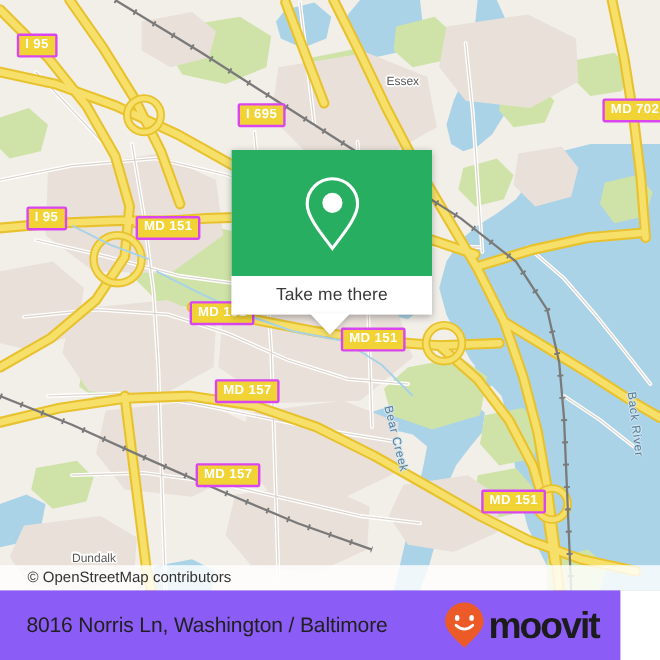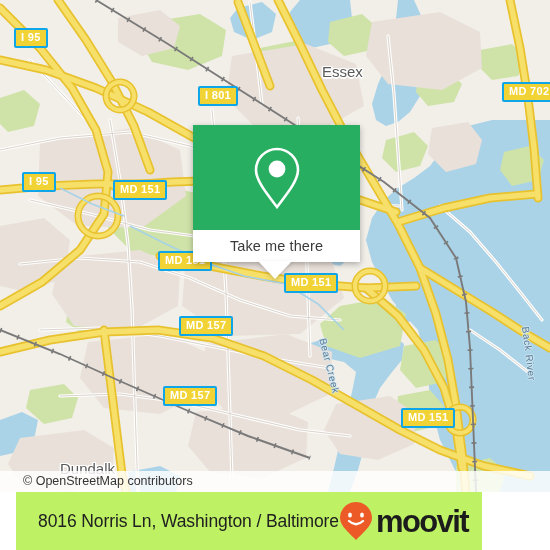--- a/index.html
+++ b/index.html
@@ -37,40 +37,40 @@
     position: absolute;
     left: 0;
     top: 0;
     display: block;
   }
 
   
   .shield {
     position: absolute;
     background: #f2d335;
-    border: 2px solid #0ea5e9;
+    border: 2px solid #d946ef;
     border-radius: 2px;
     color: #ffffff;
     font-family: "Liberation Sans", sans-serif;
     font-weight: bold;
     font-size: 11px;
     line-height: 13px;
     padding: 1px 5px 2px 5px;
     white-space: nowrap;
     letter-spacing: 0.3px;
     box-sizing: border-box;
     text-align: center;
   }
 
   
   .place-label {
     position: absolute;
     color: #5a5a5a;
     font-family: "Liberation Sans", sans-serif;
-    font-size: 15px;
+    font-size: 10px;
     white-space: nowrap;
     text-shadow:
       1.5px 0 #fff, -1.5px 0 #fff, 0 1.5px #fff, 0 -1.5px #fff,
       1px 1px #fff, -1px -1px #fff, 1px -1px #fff, -1px 1px #fff;
     pointer-events: none;
   }
   .water-label {
     position: absolute;
     color: #5c7b93;
     font-family: "Liberation Sans", sans-serif;
@@ -156,25 +156,25 @@
     height: 0;
     border-left: 17px solid transparent;
     border-right: 17px solid transparent;
     border-top: 18px solid #ffffff;
     filter: drop-shadow(0 2px 2px rgba(0,0,0,0.18));
   }
 
   
   #footer {
     position: absolute;
-    left: 16px;
+    left: 0;
     top: 492px;
-    width: 466px;
+    width: 517px;
     height: 58px;
-    background: #bef264;
+    background: #8b5cf6;
     overflow: hidden;
   }
   #footer-inner {
     position: relative;
     width: 100%;
     height: 100%;
     display: flex;
     align-items: center;
     justify-content: space-between;
     padding: 0 18px 0 22px;
@@ -385,21 +385,21 @@
       </g>
     </svg>
 
     <div class="place-label" style="left:322px; top:63px;">Essex</div>
     <div class="place-label" style="left:60px; top:460px;">Dundalk</div>
 
     <div class="water-label" id="label-bear-creek">Bear Creek</div>
     <div class="water-label" id="label-back-river">Back River</div>
 
     <div class="shield" style="left:14px;  top:28px;">I 95</div>
-    <div class="shield" style="left:198px; top:86px;">I 801</div>
+    <div class="shield" style="left:198px; top:86px;">I 695</div>
     <div class="shield" style="left:502px; top:82px;">MD 702</div>
     <div class="shield" style="left:22px;  top:172px;">I 95</div>
     <div class="shield" style="left:113px; top:180px;">MD 151</div>
     <div class="shield" style="left:158px; top:251px;">MD 151</div>
     <div class="shield" style="left:284px; top:273px;">MD 151</div>
     <div class="shield" style="left:179px; top:316px;">MD 157</div>
     <div class="shield" style="left:163px; top:386px;">MD 157</div>
     <div class="shield" style="left:401px; top:408px;">MD 151</div>
 
     <div id="callout">

